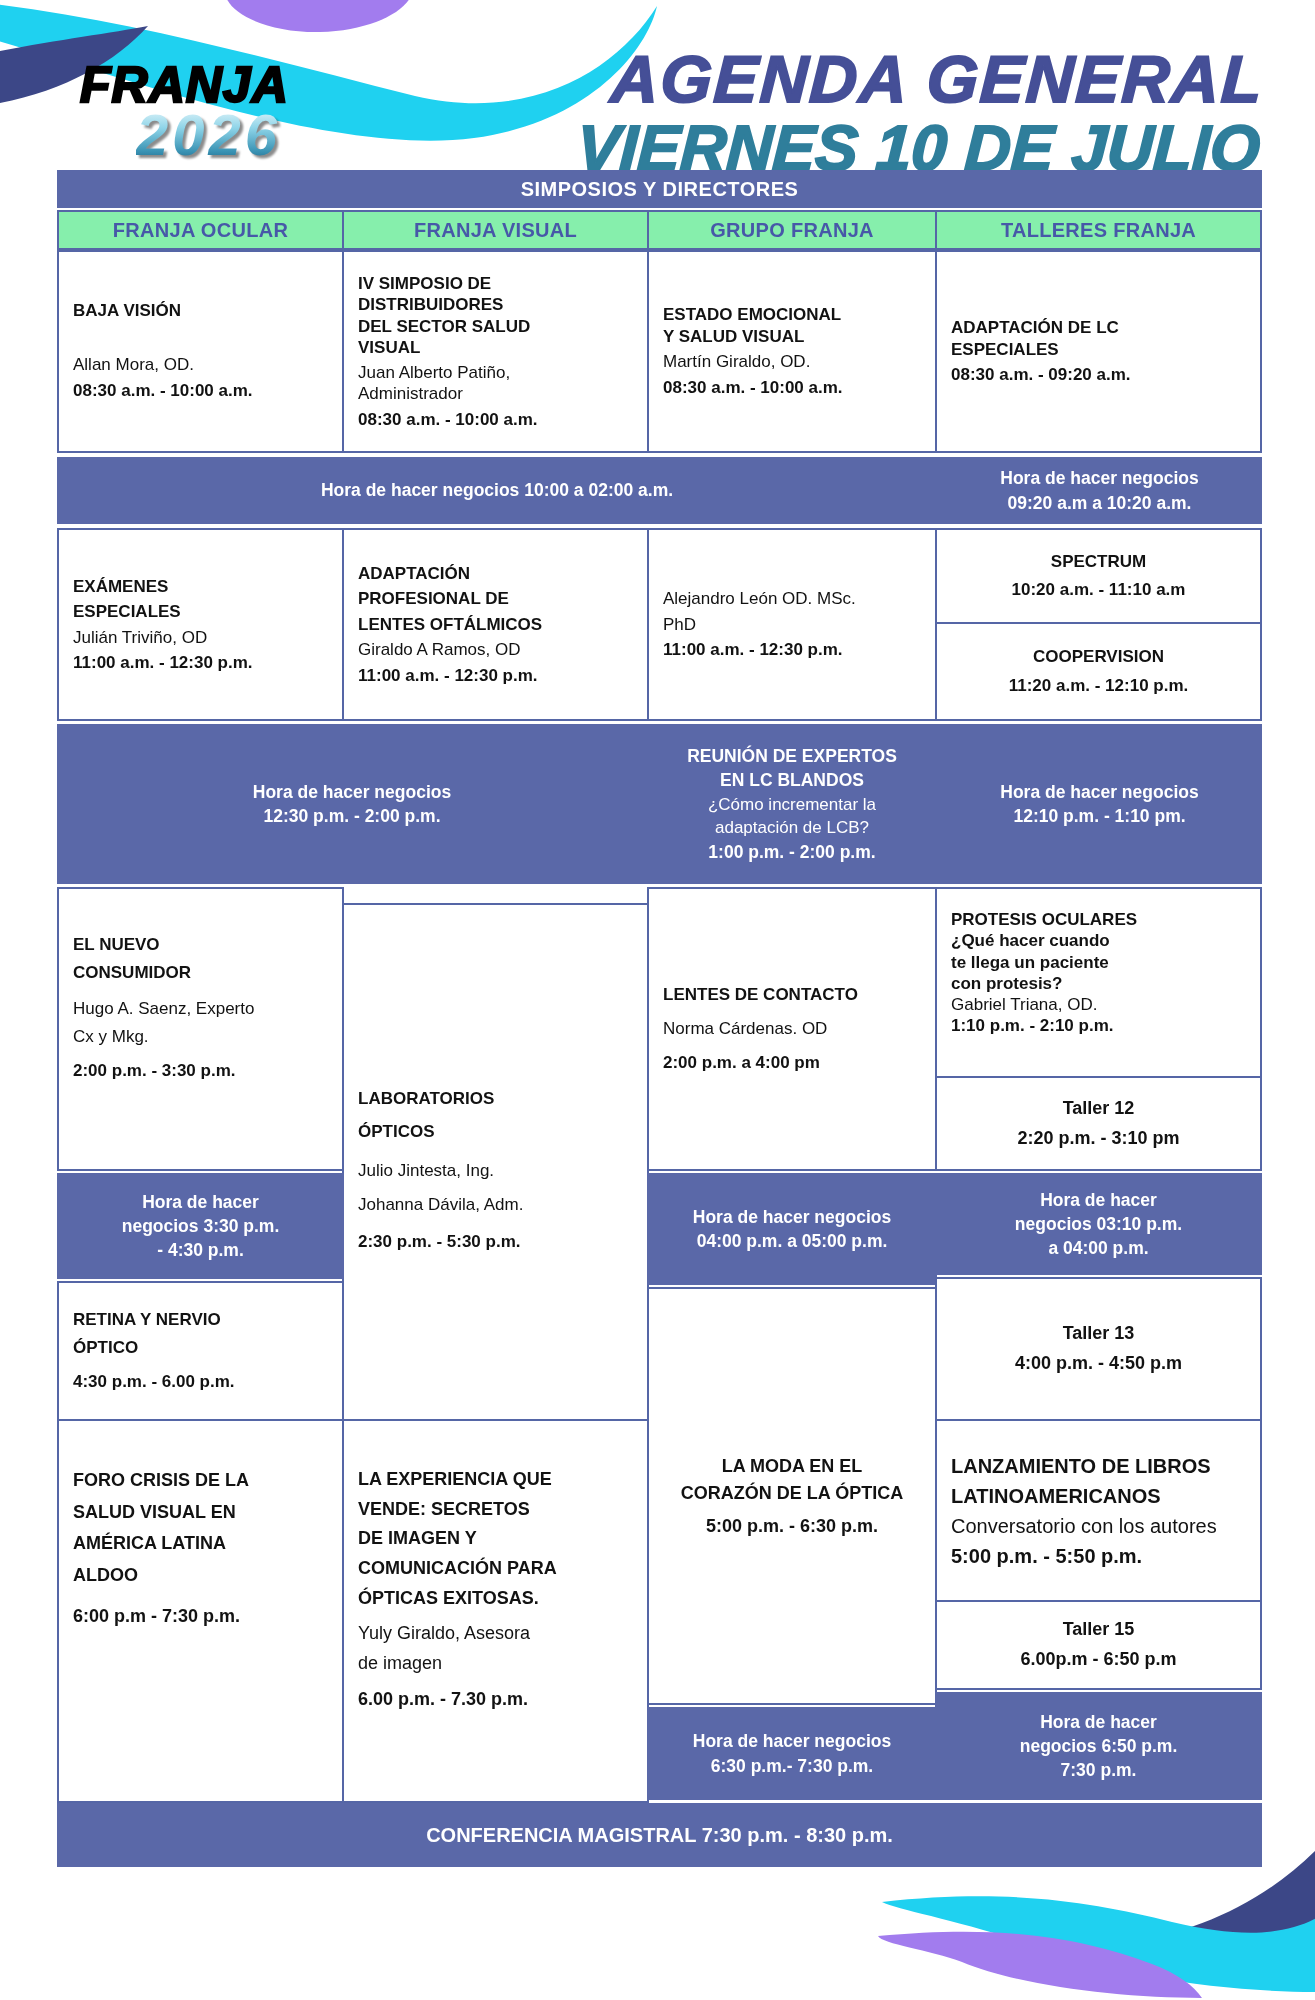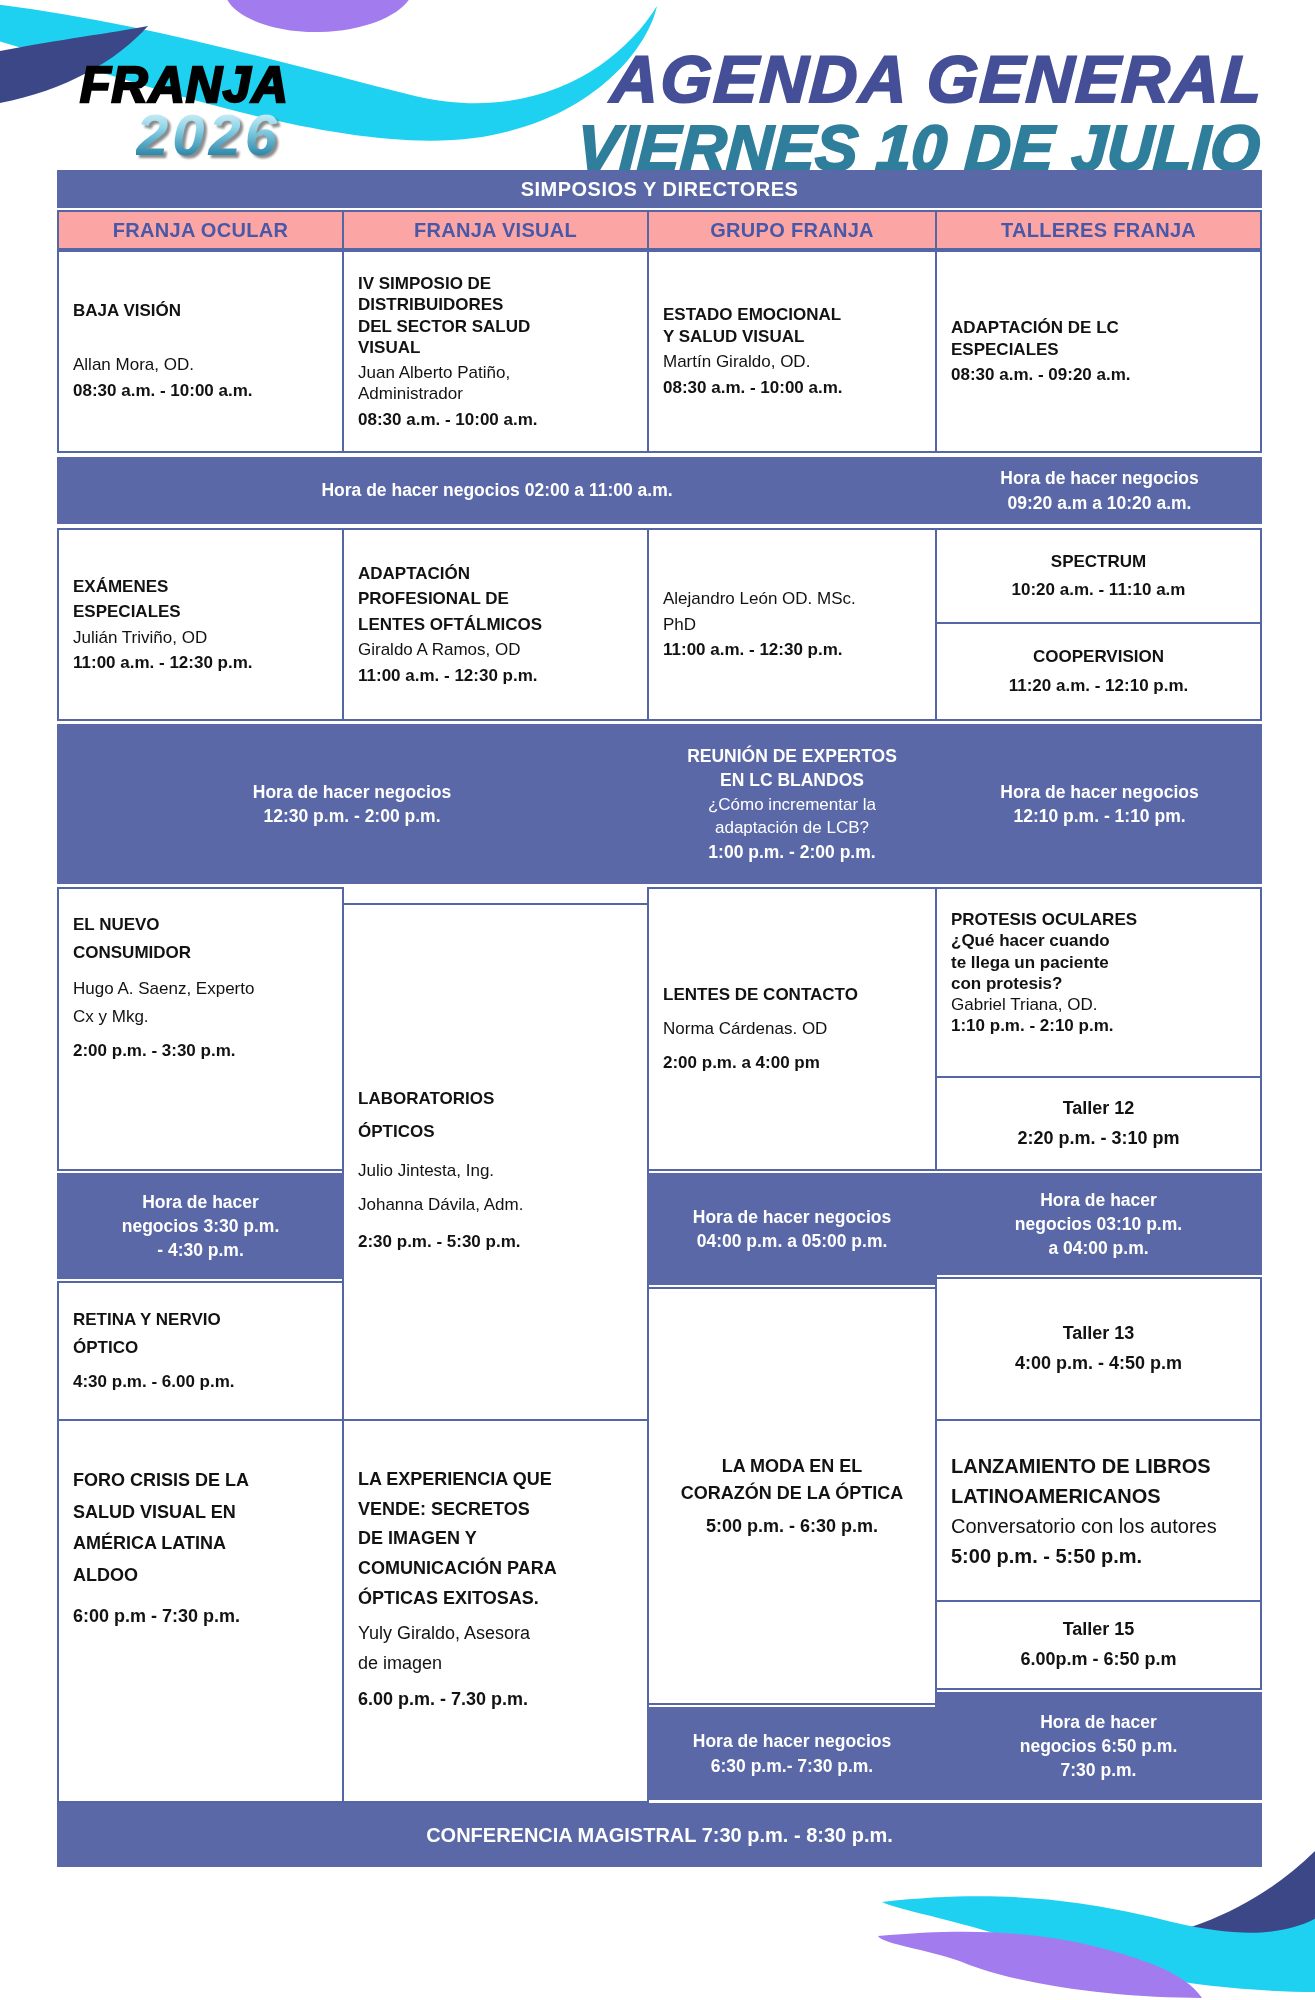--- a/index.html
+++ b/index.html
@@ -27,21 +27,21 @@
   .page-title{position:absolute;right:53px;top:46px;text-align:right;font-style:italic;
     transform:skewX(-3deg);line-height:1;}
   .title-line1{font-size:66px;font-weight:bold;color:var(--titleNavy);-webkit-text-stroke:2px var(--titleNavy);letter-spacing:2px;}
   .title-line2{font-size:64px;font-weight:bold;color:var(--titleTeal);-webkit-text-stroke:2px var(--titleTeal);margin-top:4px;}
 
   
   .agenda{position:absolute;left:57px;top:170px;width:1205px;height:1697px;}
   .agenda > div{position:absolute;box-sizing:border-box;}
   .banner{background:var(--band);color:#fff;font-weight:bold;font-size:20px;letter-spacing:.5px;
     display:flex;align-items:center;justify-content:center;}
-  .colhead{background:#fca5a5;border:2px solid var(--cellBorder);color:var(--colHeaderText);
+  .colhead{background:#86efac;border:2px solid var(--cellBorder);color:var(--colHeaderText);
     font-weight:bold;font-size:20px;display:flex;align-items:center;justify-content:center;letter-spacing:.3px;}
   .cell{background:#fff;border:2px solid var(--cellBorder);}
   .ci{box-sizing:border-box;width:100%;height:100%;padding:14px 14px;display:flex;flex-direction:column;font-size:17px;line-height:1.5;}
   .v-center{justify-content:center;}
   .h-center{text-align:center;}
   .t{font-weight:bold;}
   .tm{font-weight:bold;}
   .fs18{font-size:18px;}
   .fs16{font-size:20px;}
   .lh12{line-height:1.25;} .lh13{line-height:1.32;} .lh15{line-height:1.5;}
@@ -134,21 +134,21 @@
         <div class="t">
             <div>ADAPTACIÓN DE LC</div>
             <div>ESPECIALES</div>
           </div>
         <div class="tm mt2">08:30 a.m. - 09:20 a.m.</div>
       </div>
     </div>
 
     <div class="band" style="left:0;top:287px;width:1205px;height:67px">
       <div class="bz" style="left:0;top:0;width:880px;height:67px">
-          <div>Hora de hacer negocios 02:00 a 11:00 a.m.</div>
+          <div>Hora de hacer negocios 10:00 a 02:00 a.m.</div>
         </div>
       <div class="bz" style="left:880px;top:0;width:325px;height:67px">
           <div>Hora de hacer negocios</div>
           <div>09:20 a.m a 10:20 a.m.</div>
         </div>
     </div>
 
     <div class="cell" style="left:0;top:358px;width:287px;height:193px">
       <div class="ci v-center lh15">
         <div class="t">
@@ -216,21 +216,21 @@
           </div>
         <div>1:00 p.m. - 2:00 p.m.</div>
       </div>
       <div class="bz" style="left:880px;top:0;width:325px;height:160px">
           <div>Hora de hacer negocios</div>
           <div>12:10 p.m. - 1:10 pm.</div>
         </div>
     </div>
 
     <div class="cell" style="left:0;top:717px;width:287px;height:284px">
-      <div class="ci lh16" style="padding-top:22px">
+      <div class="ci lh16" style="padding-top:42px">
         <div class="t">
             <div>EL NUEVO</div>
             <div>CONSUMIDOR</div>
           </div>
         <div class="mt8">
             <div>Hugo A. Saenz, Experto</div>
             <div>Cx y Mkg.</div>
           </div>
         <div class="tm mt6">2:00 p.m. - 3:30 p.m.</div>
       </div>

